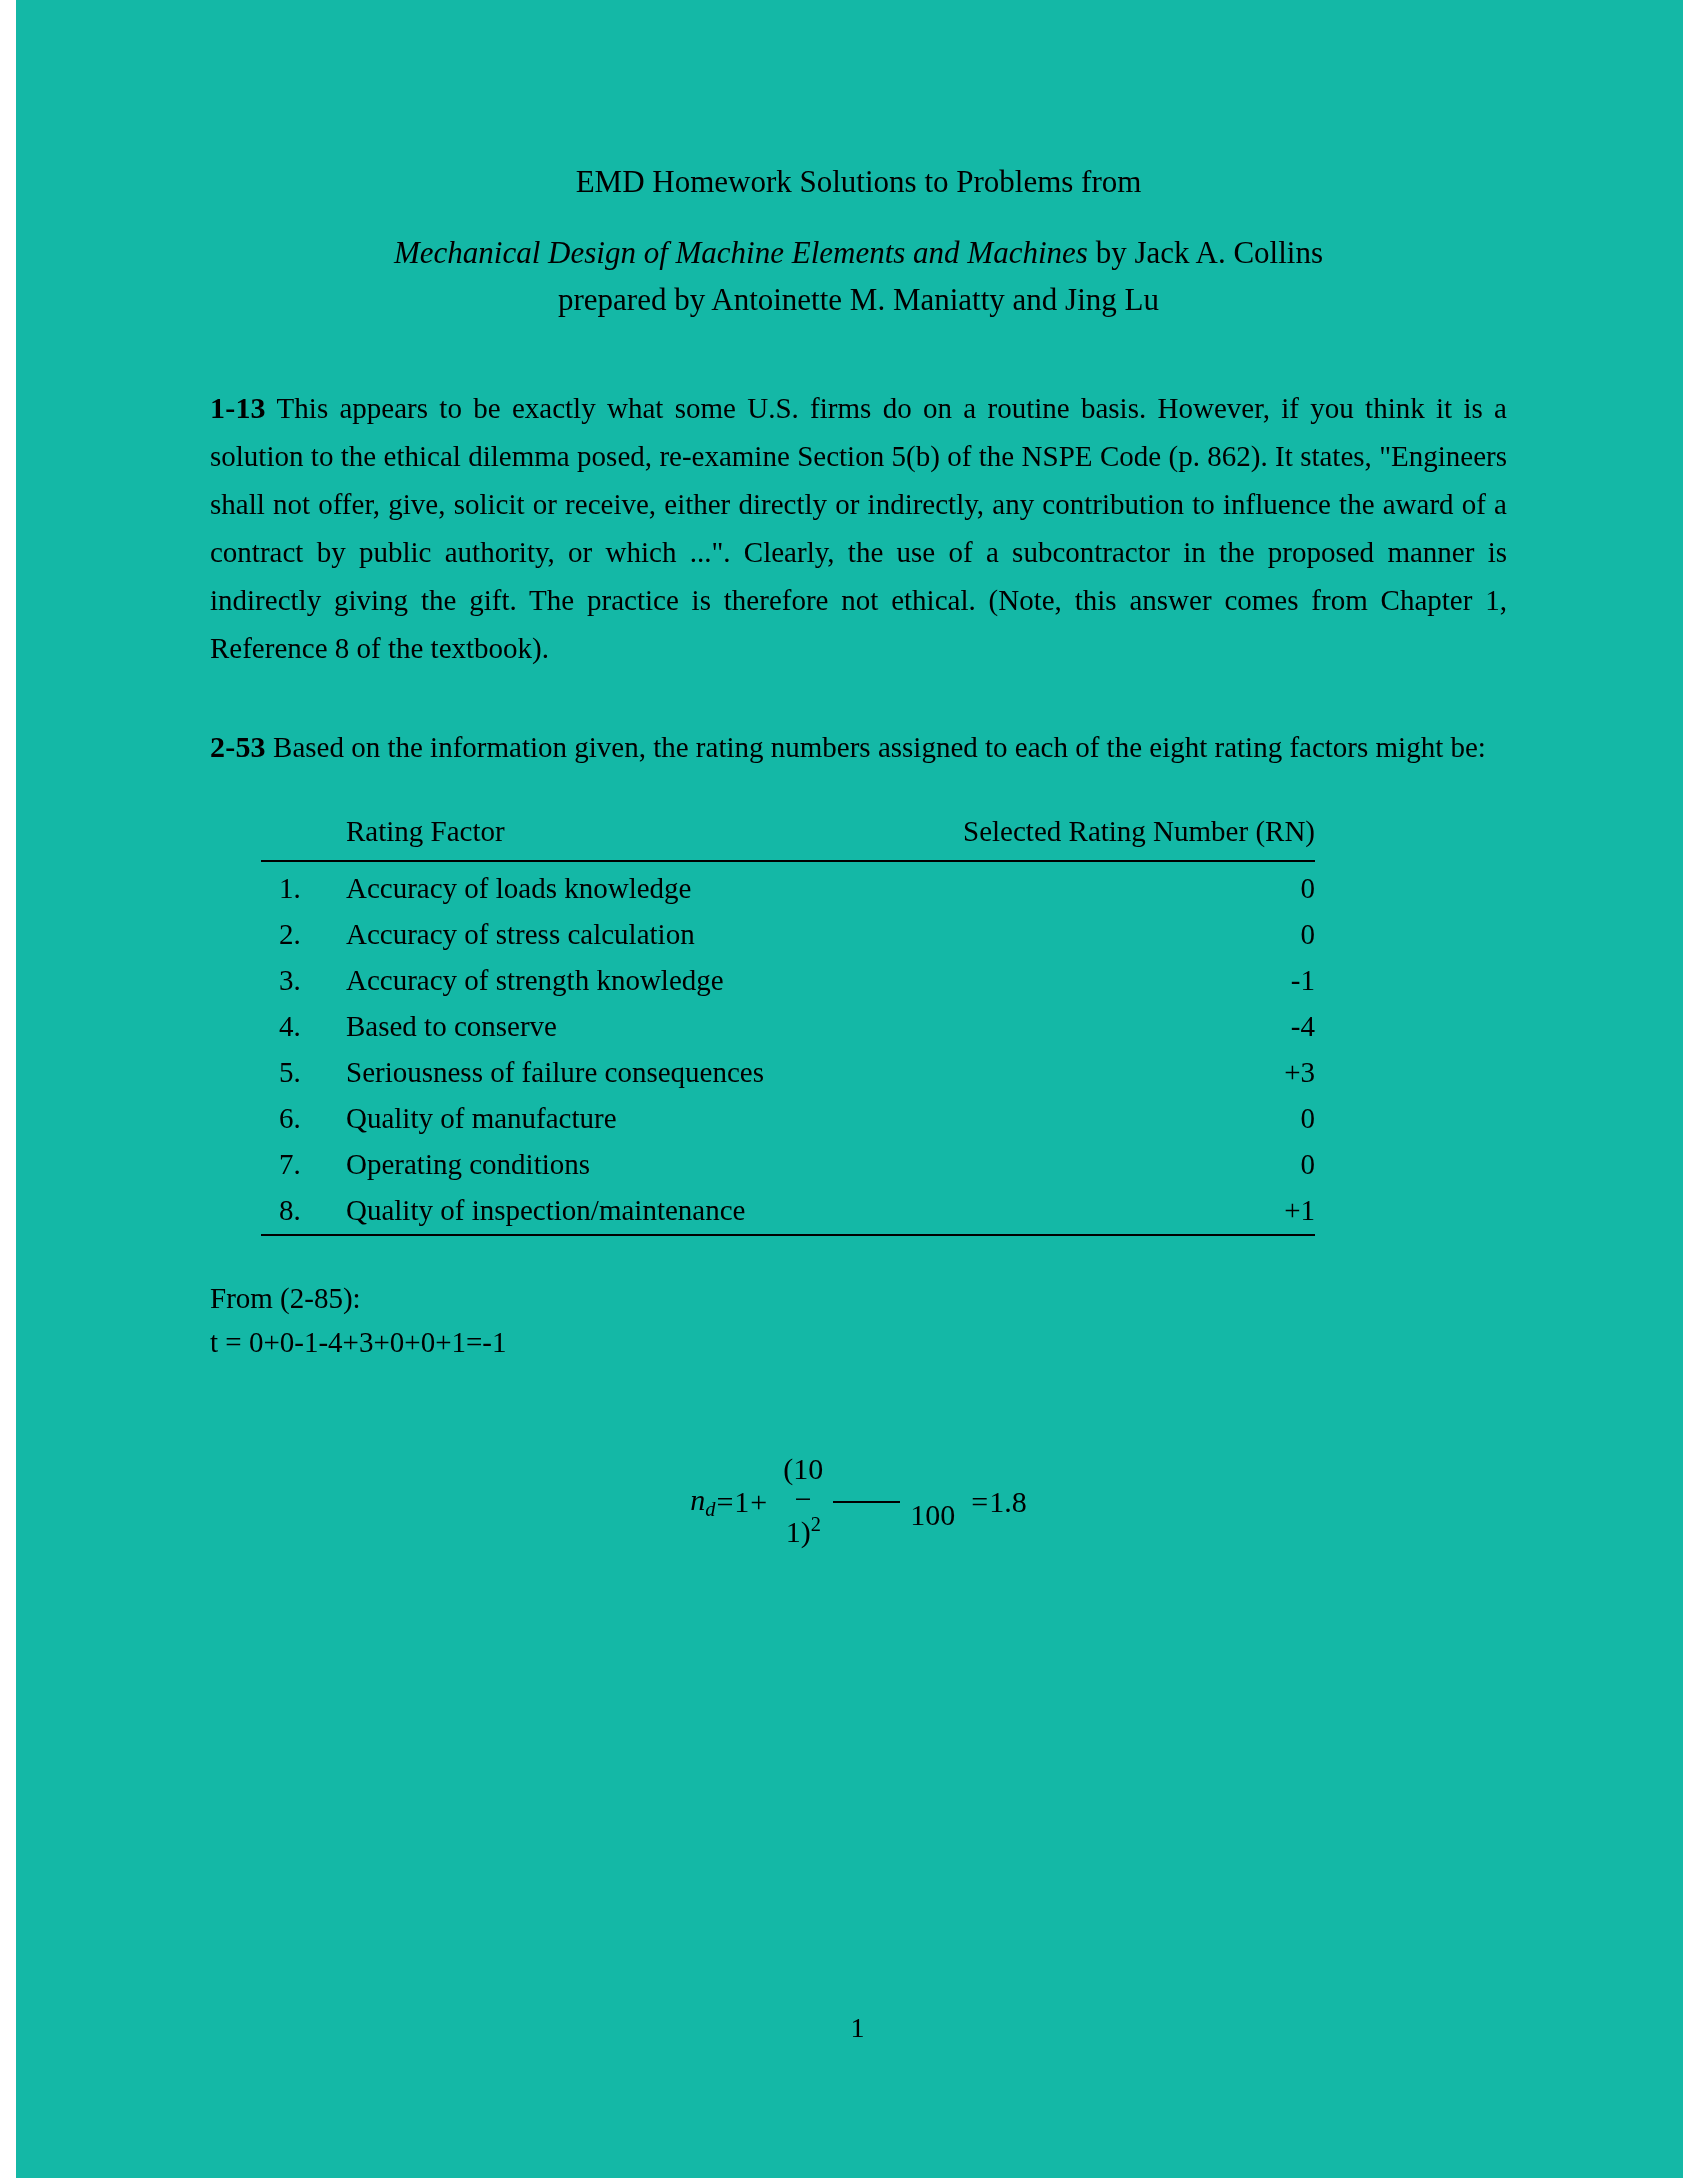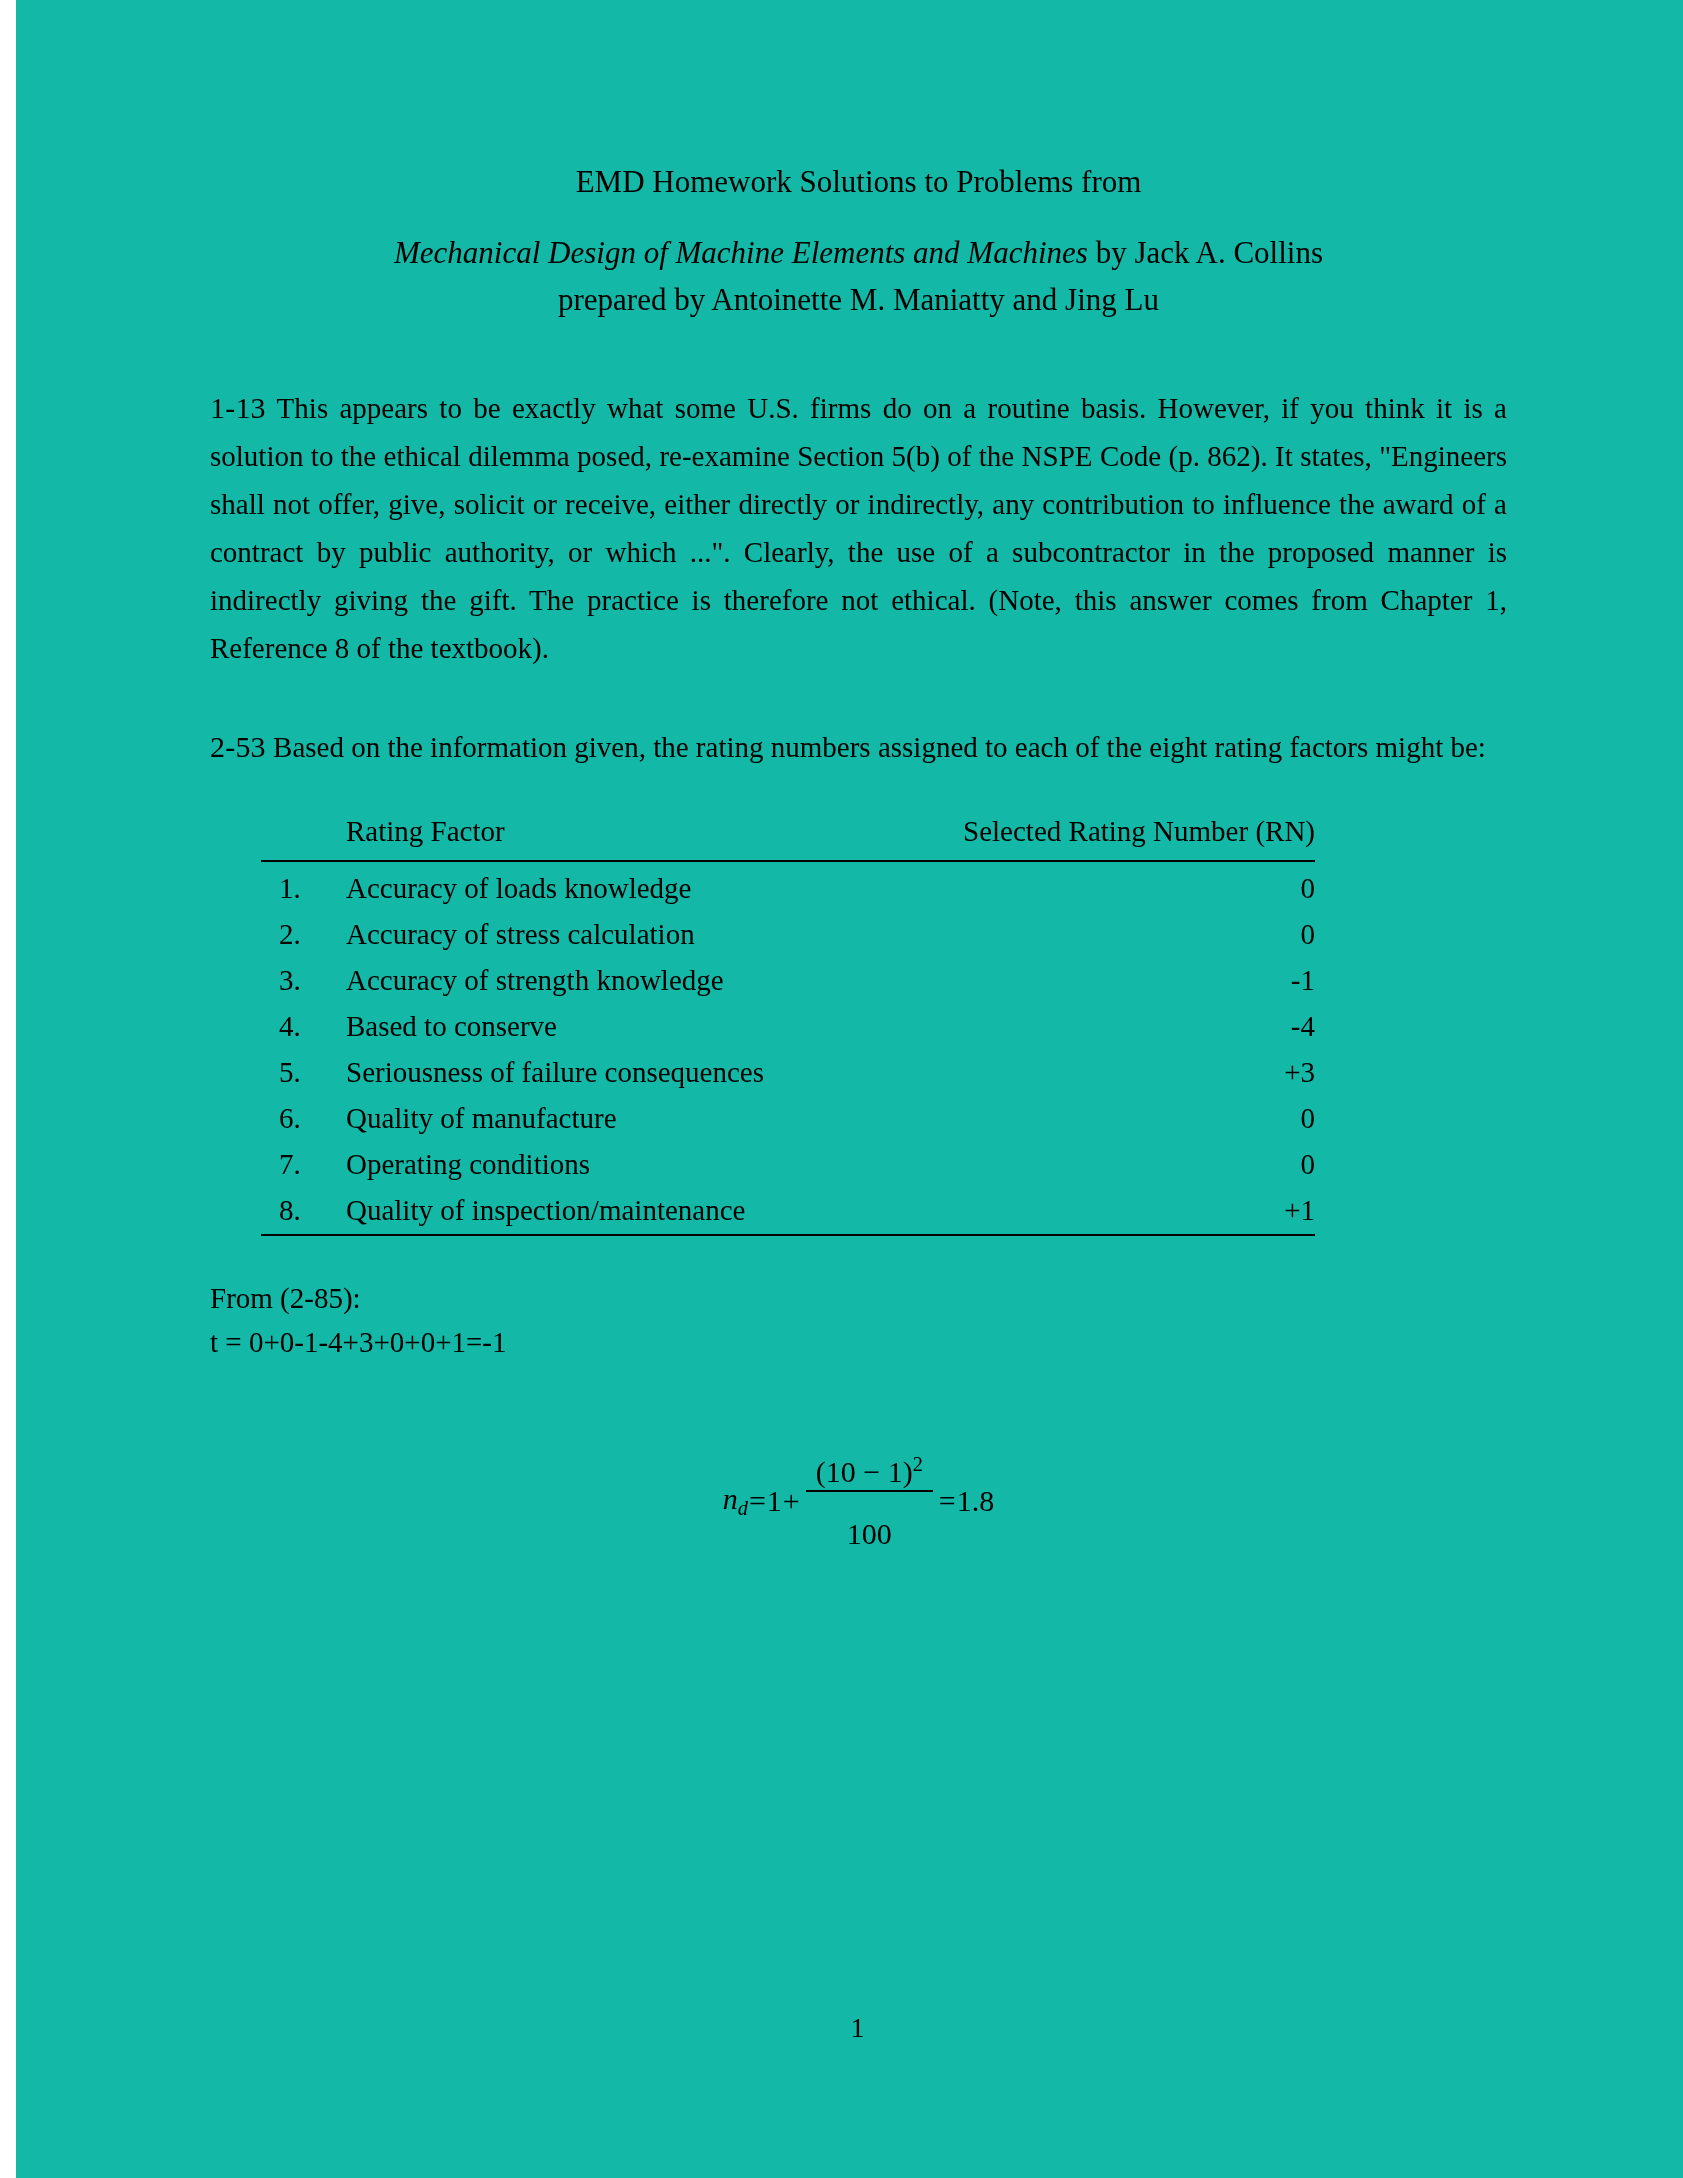--- a/index.html
+++ b/index.html
@@ -46,21 +46,21 @@
   
   p.para {
     margin: 0;
     font-size: 29px;
     line-height: 48px;
     text-align: justify;
     text-justify: inter-word;
     hyphens: none;
   }
   .pnum {
-    font-weight: normal;
+    font-weight: bold;
     font-size: 30px;
     letter-spacing: 0.2px;
   }
   .sp-after-num { letter-spacing: 0; }
 
   .gap-1 { height: 61px; }
   .gap-2 { height: 51px; }
   .gap-3 { height: 44px; }
   .gap-4 { height: 40px; }
   .gap-6 { height: 127px; }
@@ -115,21 +115,20 @@
   }
   .eq-inner .sym { font-style: normal; }
   .nd { font-style: italic; position: relative; }
   .nd sub {
     font-style: italic;
     font-size: 0.68em;
     vertical-align: -0.28em;
   }
   .frac {
     display: inline-flex;
-    flex-direction: column;
     align-items: center;
     vertical-align: middle;
     margin: 0 5px;
   }
   .frac .numer {
     padding: 0 10px 3px 10px;
     font-size: 30px;
   }
   .frac .bar {
     width: 100%;

